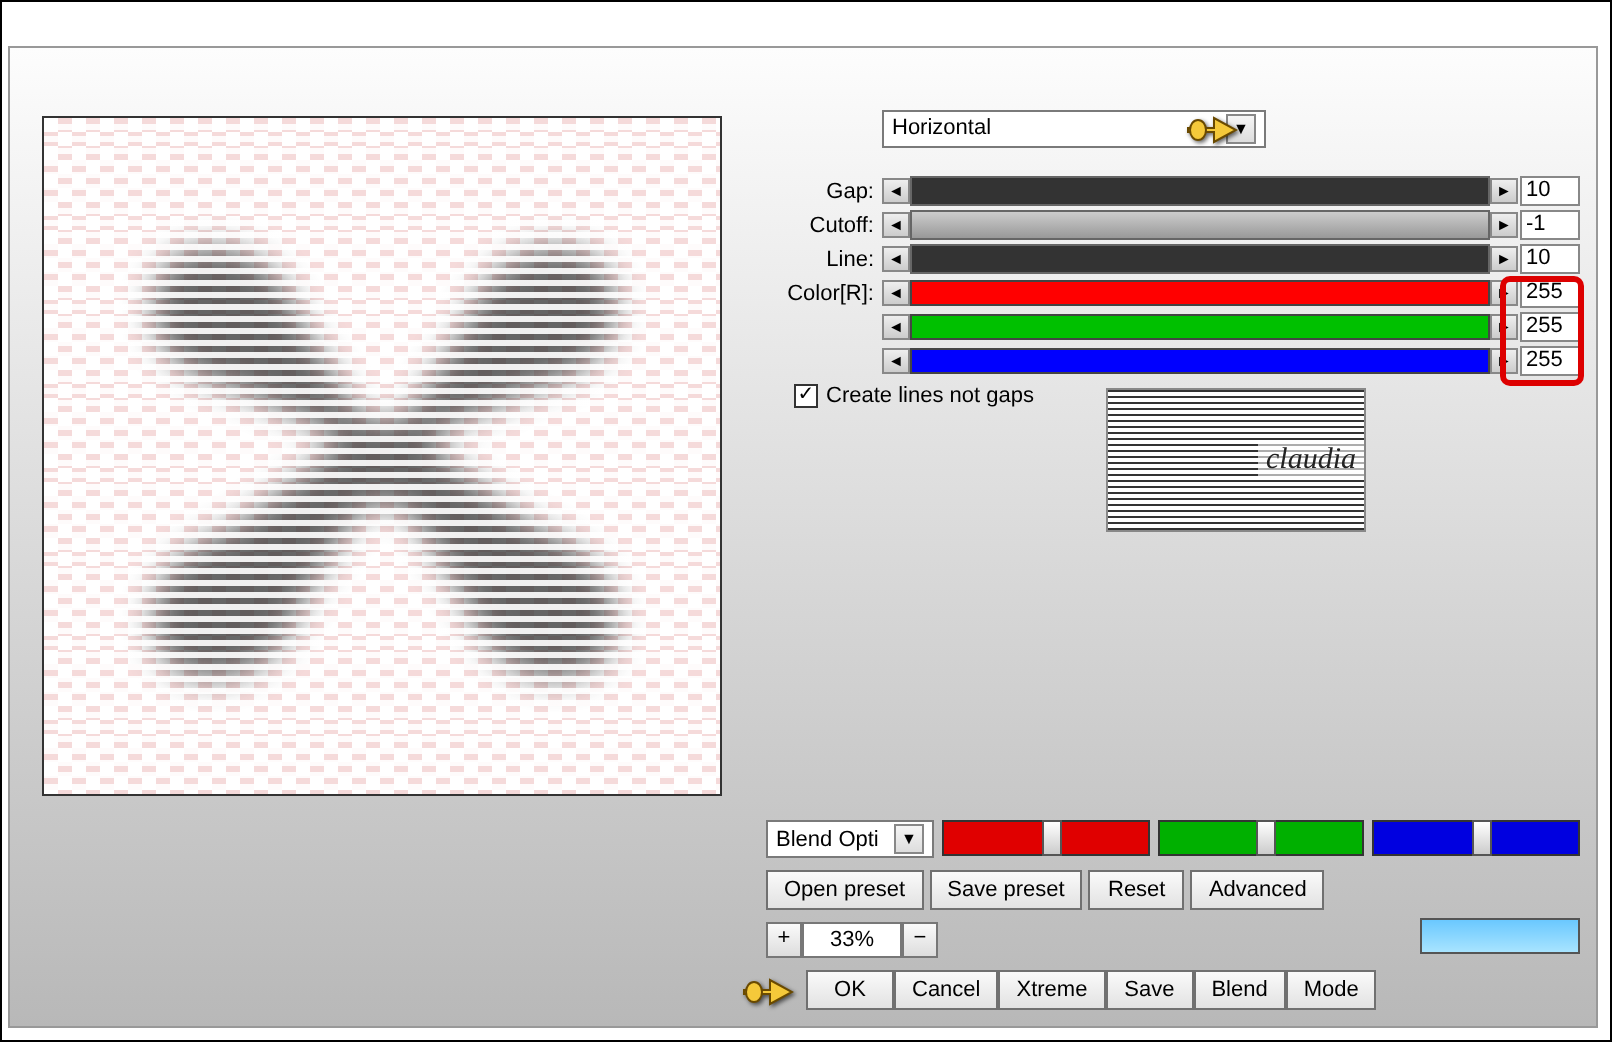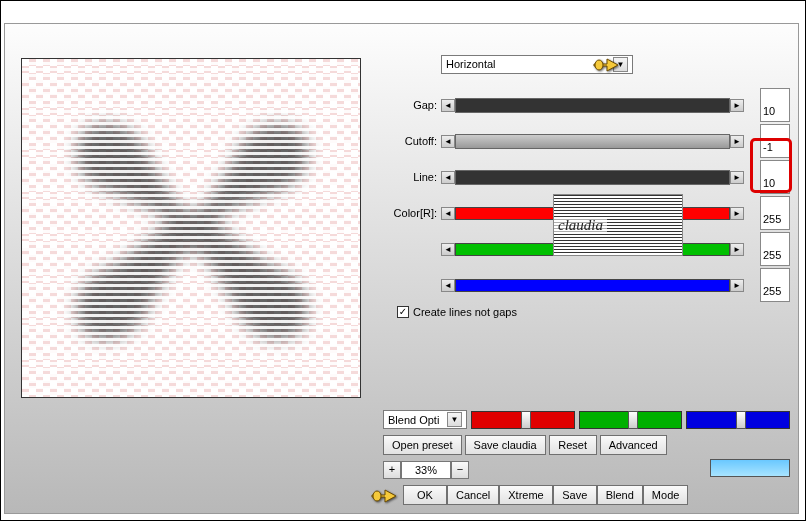--- a/index.html
+++ b/index.html
@@ -17,33 +17,33 @@
 .hlines { position:absolute; inset:0; background-image: repeating-linear-gradient(to bottom, rgba(0,0,0,0) 0 3px, rgba(255,255,255,0.9) 3px 6px); pointer-events:none;}
 .right { position:absolute; top:30px; left:378px; right:8px; }
 .row { display:flex; align-items:center; margin-bottom:2px; }
 .lab { width:58px; text-align:right; padding-right:4px; }
 .dropdown { height:19px; border:1px solid #7a7a7a; background:#fff; width:192px; display:flex; align-items:center; padding:0 4px; justify-content:space-between;}
 .ddarrow { width:15px; height:15px; border:1px solid #888; background:linear-gradient(#f5f5f5,#ddd); text-align:center; font-size:8px; line-height:13px;}
 .hand { width:26px; height:20px; margin-left:-32px; margin-right:8px; position:relative; z-index:5;}
 .hand svg { filter: drop-shadow(1px 1px 1px rgba(0,0,0,0.6)); }
 .hscroll { flex:1; height:15px; border:1px solid #666; background:#333; display:flex; align-items:center; }
 .harrow { width:14px; height:13px; background:linear-gradient(#eee,#ccc); border:1px solid #888; text-align:center; font-size:8px; line-height:11px;}
-.valbox { width:30px; height:15px; border:1px solid #888; background:#fff; padding:16px 2px; margin-left:16px; line-height:13px;}
+.valbox { width:30px; height:15px; border:1px solid #888; background:#fff; padding:0 2px; margin-left:1px; line-height:13px;}
 .colortrack { flex:1; height:13px; border:1px solid #444; }
 .red { background:#ff0000; } .green { background:#00c000; } .blue { background:#0000ff; }
 .checkbox-row { display:flex; align-items:center; margin-top:4px; margin-left:14px;}
 .cb { width:12px; height:12px; border:1px solid #333; background:#fff; text-align:center; font-size:10px; line-height:10px; margin-right:4px;}
-.logo { position:absolute; left:170px; top:140px; width:130px; height:62px; background-image: repeating-linear-gradient(to bottom,#333 0 1px,#fff 1px 3px); border:1px solid #888; display:flex; align-items:center; justify-content:flex-start;}
+.logo { position:absolute; left:170px; top:140px; width:130px; height:72px; background-image: repeating-linear-gradient(to bottom,#333 0 1px,#fff 1px 3px); border:1px solid #888; display:flex; align-items:center; justify-content:flex-end;}
 .logo .txt { font-family: Georgia, serif; font-style:italic; font-size:15px; color:#222; background:rgba(255,255,255,0.6); padding:0 4px;}
 .highlight { position:absolute; border:3px solid #d00; border-radius:5px; pointer-events:none;}
 .hi1 { top:114px; left:745px; width:42px; height:55px; }
 .bottom-controls { position:absolute; bottom:8px; left:378px; right:8px; }
 .btn { height:20px; border:1px solid #707070; background:linear-gradient(#fafafa,#e2e2e2); padding:0 8px; line-height:18px; text-align:center; display:inline-block; margin-right:0; min-width:48px;}
 .btn.sm { min-width:44px; }
-.blendrow { display:flex; align-items:flex-end; margin-bottom:6px; gap:4px;}
+.blendrow { display:flex; align-items:flex-start; margin-bottom:6px; gap:4px;}
 .slider { height:18px; flex:1; border:1px solid #333; position:relative; }
 .slider.red { background:#e00000;} .slider.green{background:#00b000;} .slider.blue{background:#0000e0;}
 .thumb { position:absolute; top:-1px; width:10px; height:18px; background:linear-gradient(#fff,#ccc); border:1px solid #555; left:48%;}
 .btnrow { margin-bottom:6px; }
 .zoomrow { display:flex; align-items:center; margin-bottom:6px; }
 .zbtn { width:18px; height:18px; border:1px solid #777; background:linear-gradient(#fafafa,#ddd); text-align:center; line-height:15px;}
 .zval { width:50px; height:18px; border:1px solid #777; background:#fff; text-align:center; line-height:16px;}
 .swatch { position:absolute; right:0; bottom:28px; width:80px; height:18px; background: linear-gradient(to bottom, #6ac8ff, #a8e4ff); border:1px solid #555;}
 .okrow { display:flex; align-items:center;padding-left:20px; }
 .hand2 { margin-right:6px; }
@@ -147,21 +147,21 @@
         <div class="slider green">
             <div class="thumb"></div>
           </div>
         <div class="slider blue">
             <div class="thumb"></div>
           </div>
       </div>
 
       <div class="btnrow">
         <span class="btn">Open preset</span>
-        <span class="btn">Save claudia</span>
+        <span class="btn">Save preset</span>
         <span class="btn">Reset</span>
         <span class="btn">Advanced</span>
       </div>
       <div class="zoomrow">
         <div class="zbtn">+</div>
         <div class="zval">33%</div>
         <div class="zbtn">−</div>
       </div>
 
       <div class="swatch"></div>

